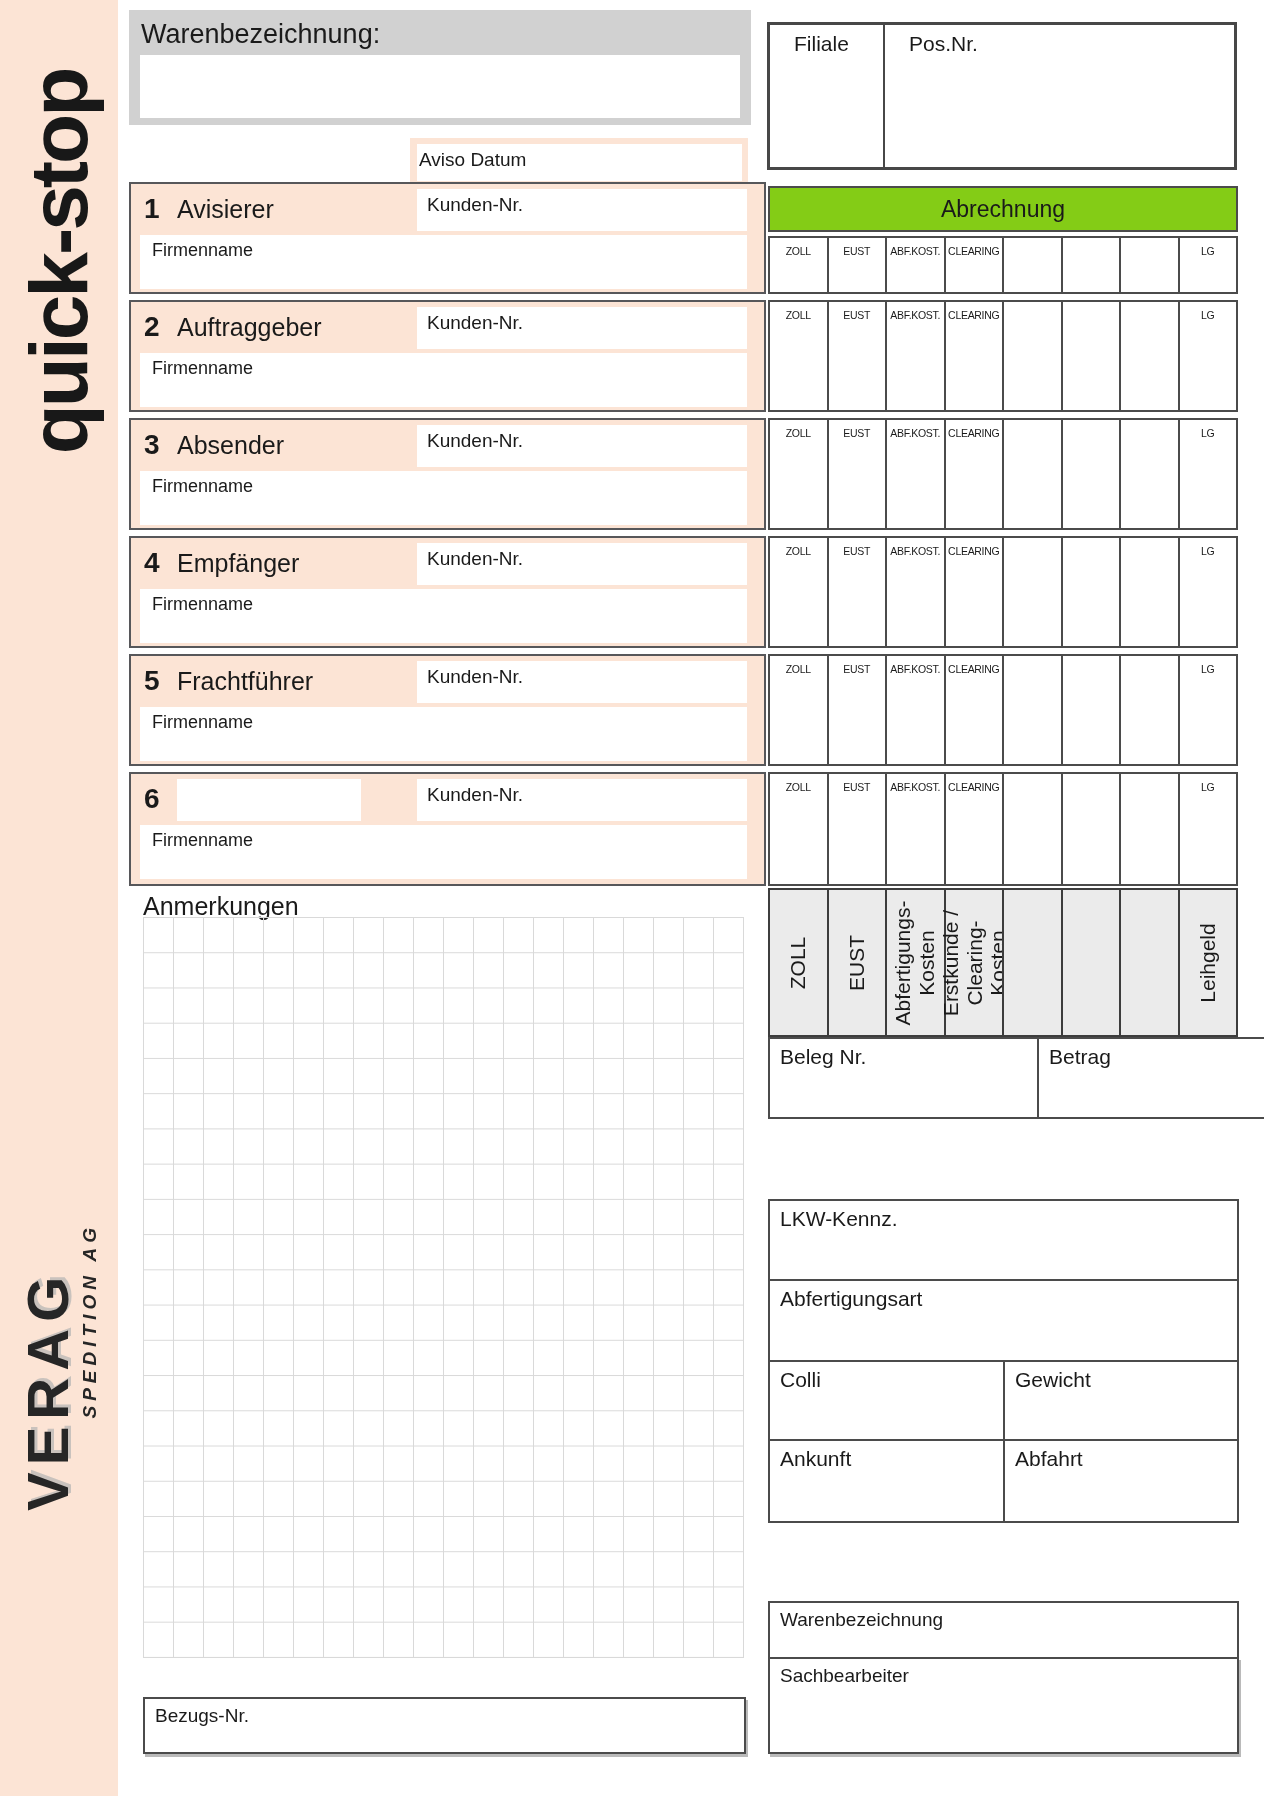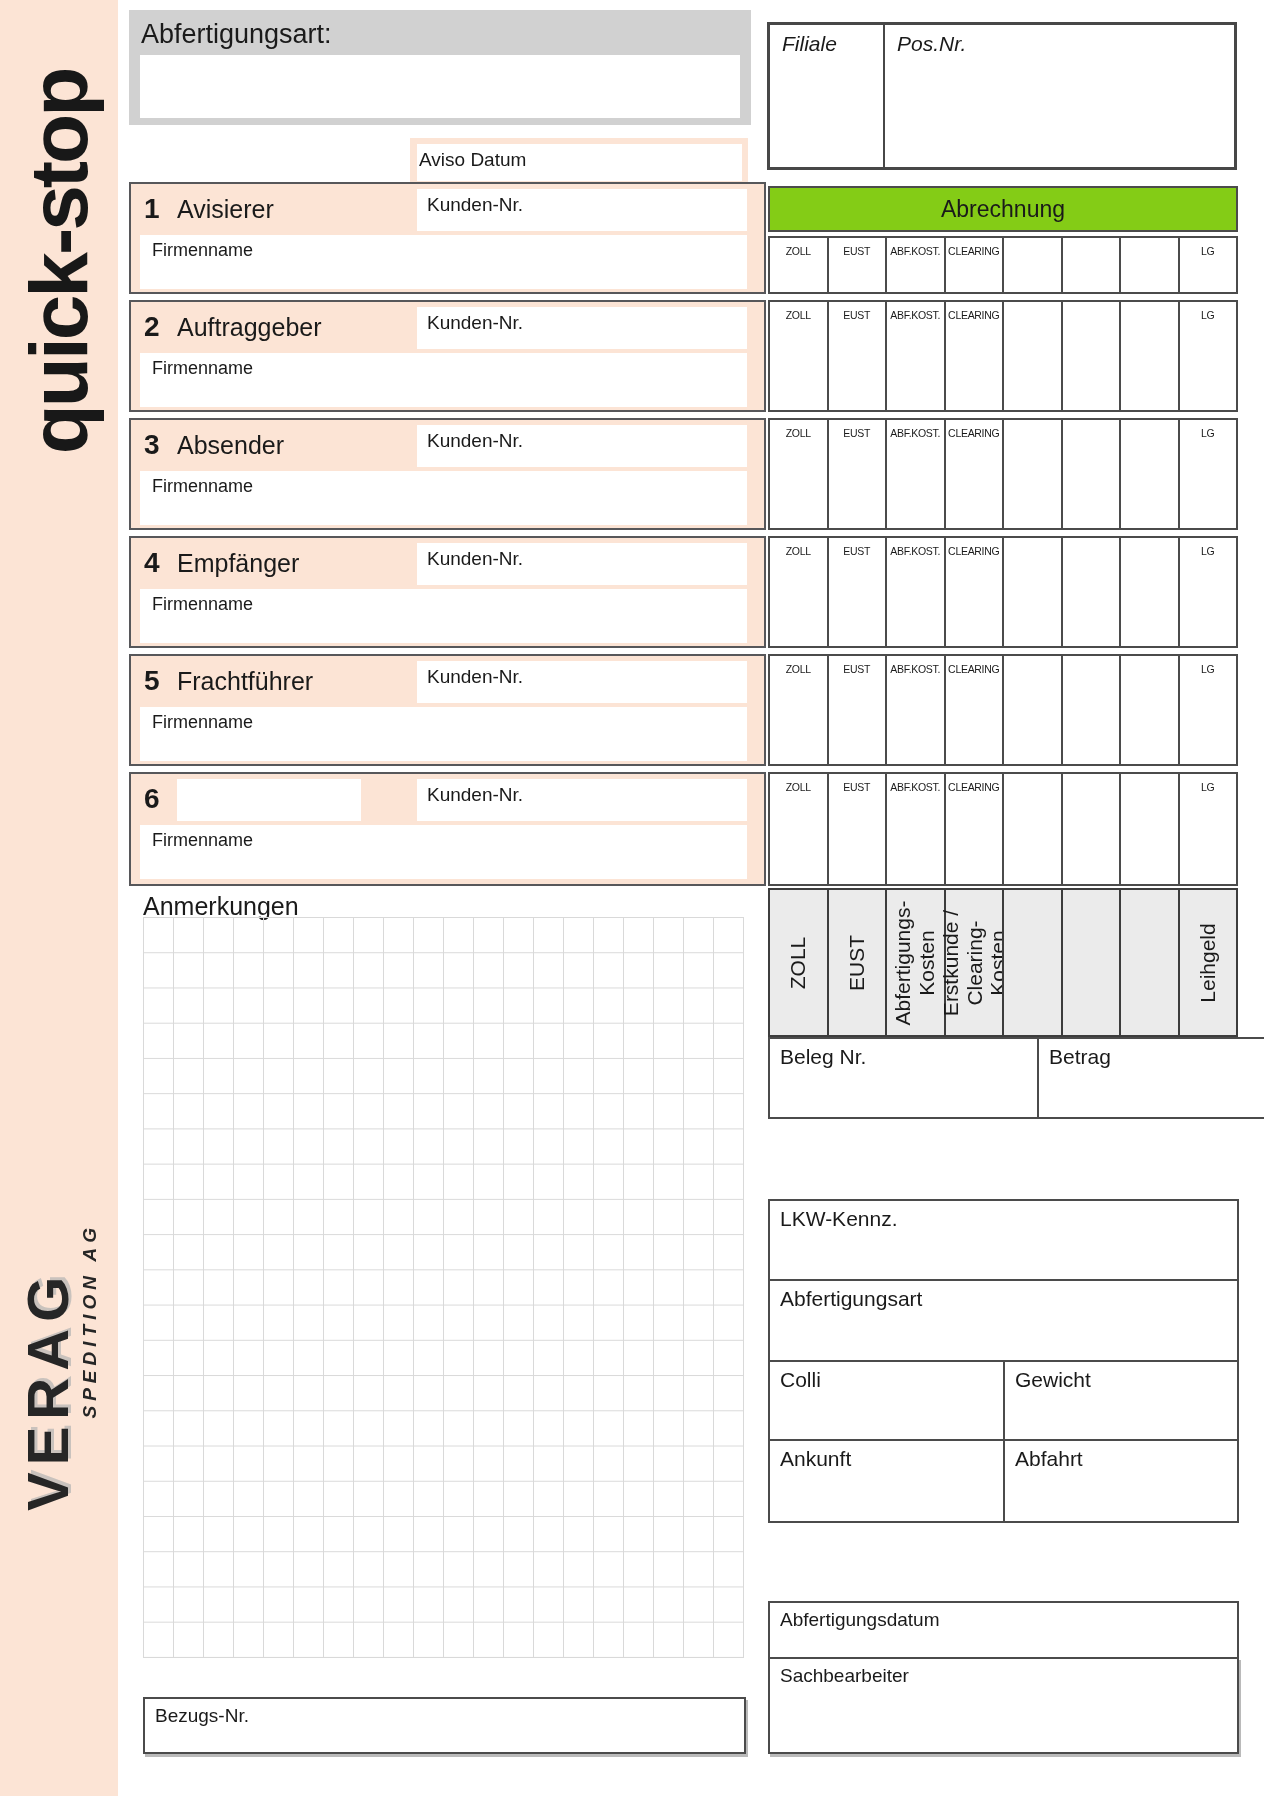--- a/index.html
+++ b/index.html
@@ -12,21 +12,21 @@
   .qs-text{font-size:82px;font-weight:800;letter-spacing:-3px;white-space:nowrap;color:#181818;}
   .verag-main{font-size:58px;font-weight:800;letter-spacing:7px;line-height:1;color:#262626;
               text-shadow:3px 3px 0 #c9c2bd;white-space:nowrap;}
   .verag-sub{font-size:19px;font-style:italic;font-weight:700;letter-spacing:5px;text-align:right;
              margin-top:2px;color:#262626;white-space:nowrap;}
   .graybox{left:129px;top:10px;width:622px;height:115px;background:#d1d1d1;}
   .graybox-label{position:absolute;left:12px;top:9px;font-size:27px;}
   .graybox-input{position:absolute;left:11px;top:45px;width:600px;height:63px;background:#fff;}
   .filialebox{left:767px;top:22px;width:470px;height:148px;background:#fff;border:3px solid #474747;
               box-sizing:border-box;display:flex;}
-  .f-cell{font-size:21px;padding:7px 12px;box-sizing:border-box;font-style:italic;}
+  .f-cell{font-size:21px;padding:7px 24px;box-sizing:border-box;}
   .f-cell.first{width:115px;border-right:2px solid #474747;}
   .f-cell.second{flex:1;}
   .aviso-peach{left:410px;top:138px;width:338px;height:46px;background:#fce4d5;}
   .aviso-input{left:417px;top:144px;width:325px;height:37px;background:#fff;font-size:19px;
                padding:5px 2px;box-sizing:border-box;}
   .sec{left:129px;width:637px;background:#fce4d5;border:2px solid #57575a;box-sizing:border-box;}
   .sec .num{position:absolute;left:13px;top:9px;font-size:28px;font-weight:bold;}
   .sec .name{position:absolute;left:46px;top:11px;font-size:25px;}
   .sec .kunden{position:absolute;left:286px;top:5px;width:330px;height:42px;background:#fff;
                font-size:19px;padding:5px 10px;box-sizing:border-box;}
@@ -69,21 +69,21 @@
     </div>
     <div class="vlogo" style="left:-84px;top:1319px;width:288px;height:96px;">
       <div class="rot" style="width:288px;">
         <div class="verag-main">VERAG</div>
         <div class="verag-sub">SPEDITION AG</div>
       </div>
     </div>
   </div>
 
   <div class="abs graybox">
-    <div class="graybox-label">Abfertigungsart:</div>
+    <div class="graybox-label">Warenbezeichnung:</div>
     <div class="graybox-input"></div>
   </div>
 
   <div class="abs filialebox">
     <div class="f-cell first">
       <span>Filiale</span>
     </div>
     <div class="f-cell second">
       <span>Pos.Nr.</span>
     </div>
@@ -251,21 +251,21 @@
     <span>Gewicht</span>
   </div>
   <div class="abs box" style="left:768px;top:1439px;width:237px;height:84px;">
     <span>Ankunft</span>
   </div>
   <div class="abs box" style="left:1003px;top:1439px;width:236px;height:84px;">
     <span>Abfahrt</span>
   </div>
 
   <div class="abs box small-label" style="left:768px;top:1601px;width:471px;height:58px;">
-    <span>Abfertigungsdatum</span>
+    <span>Warenbezeichnung</span>
   </div>
   <div class="abs box small-label shadowed" style="left:768px;top:1657px;width:471px;height:97px;">
     <span>Sachbearbeiter</span>
   </div>
 
   <div class="abs box small-label shadowed" style="left:143px;top:1697px;width:603px;height:57px;">
     <span>Bezugs-Nr.</span>
   </div>
 
 </div>

